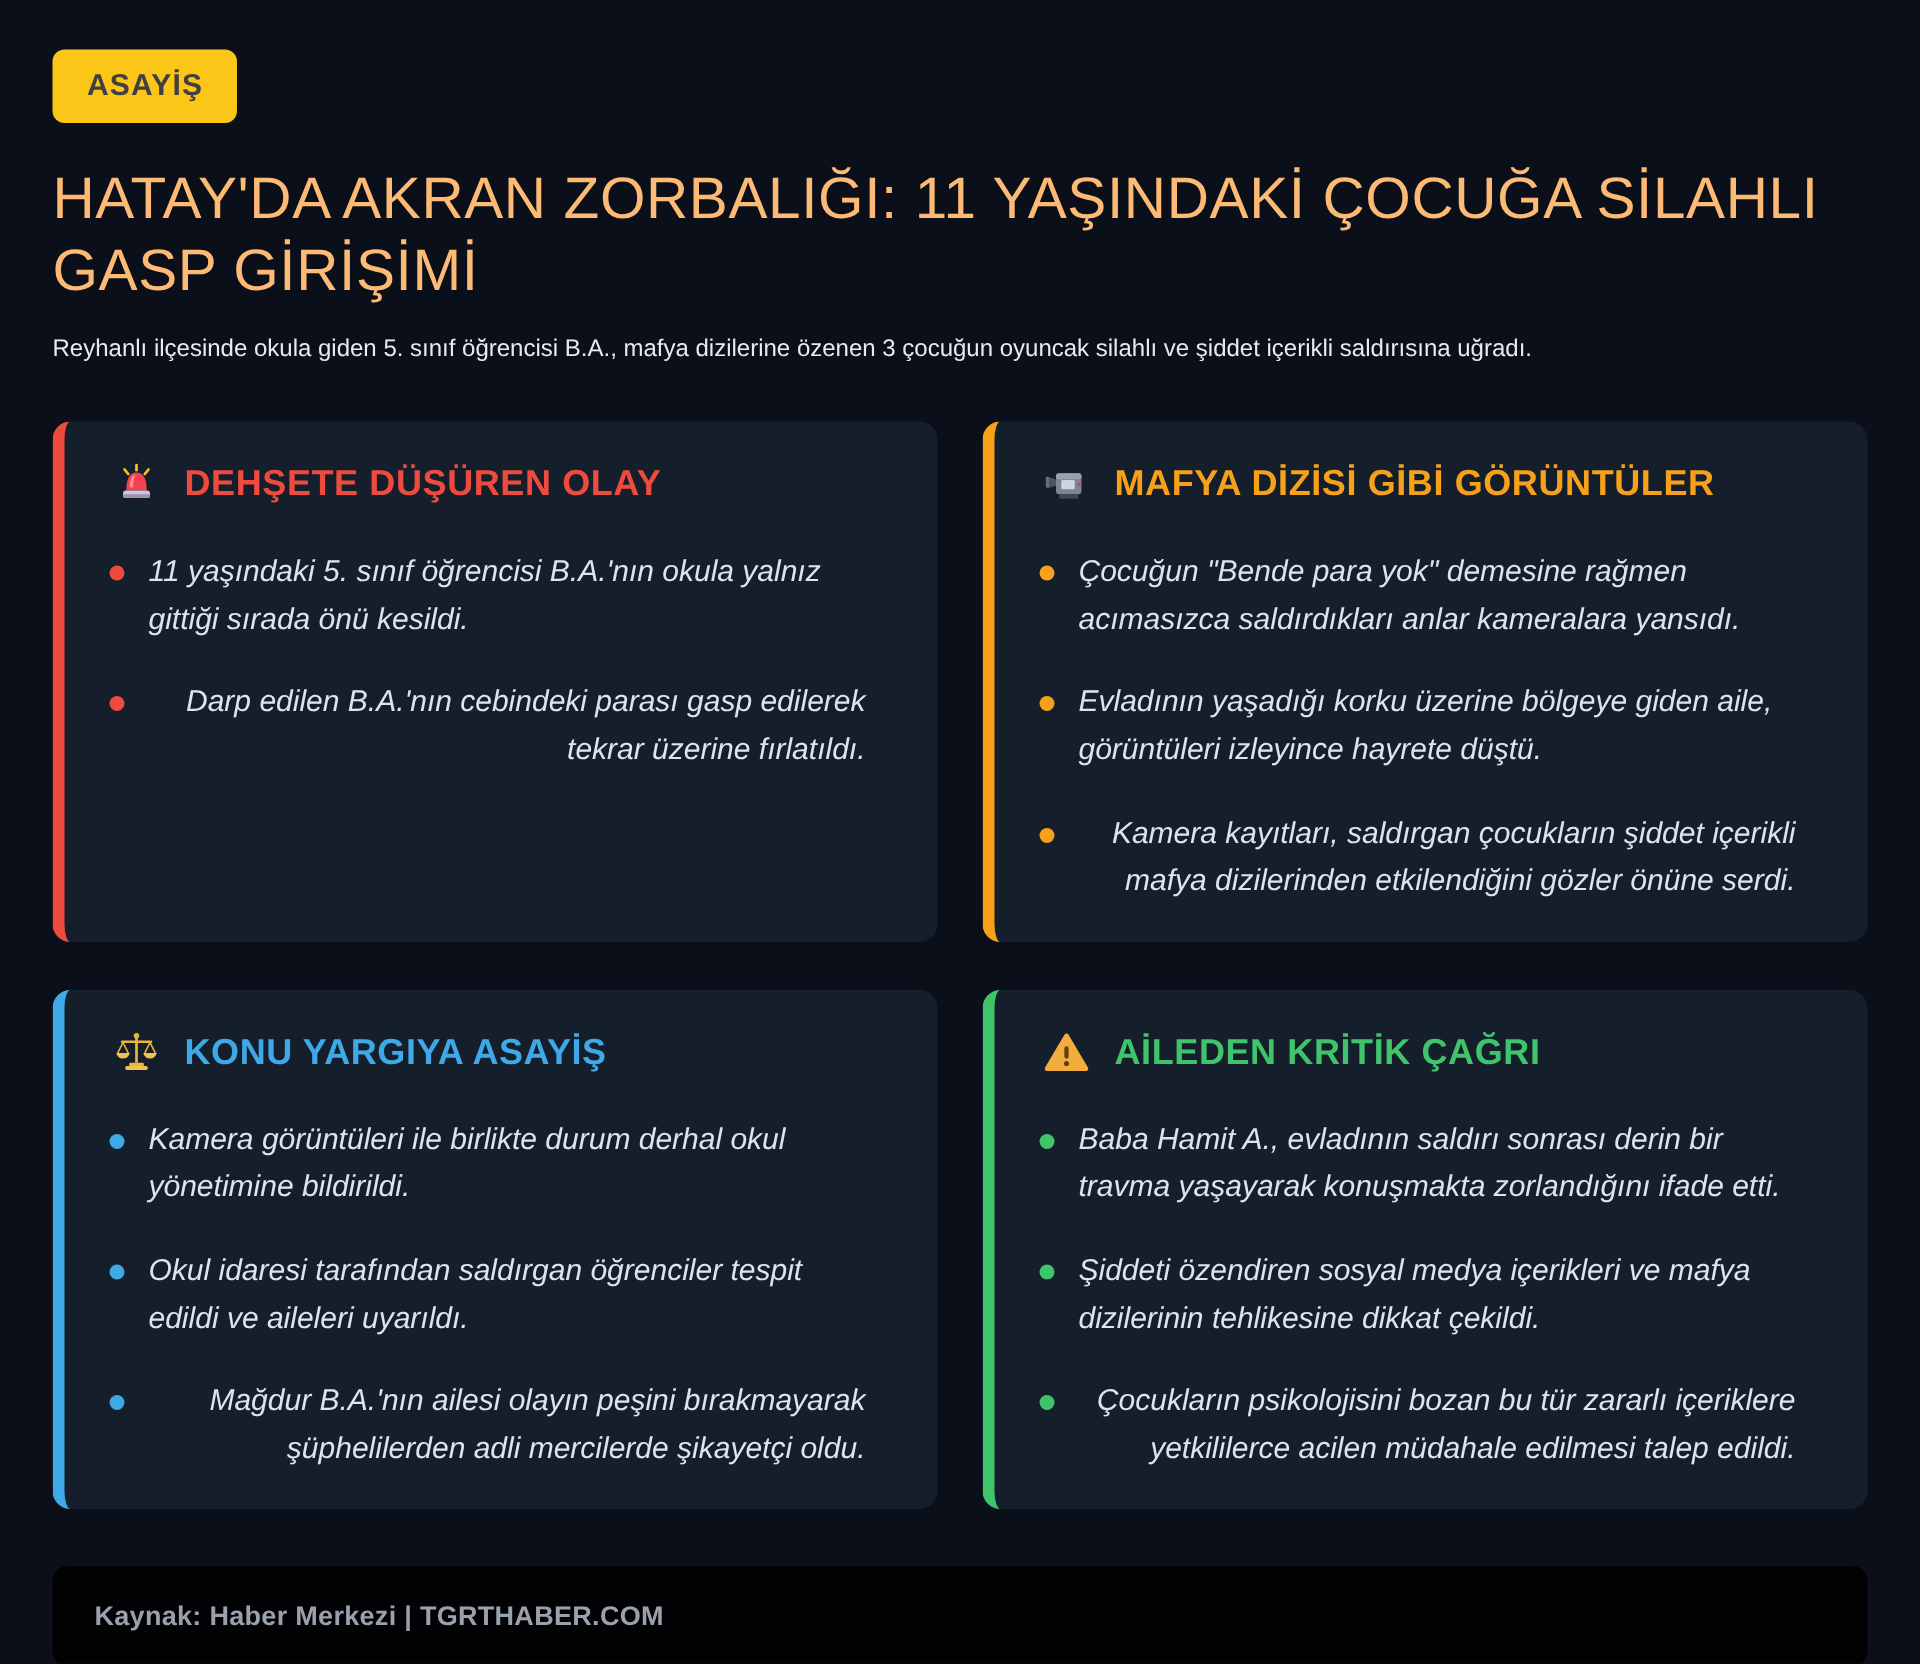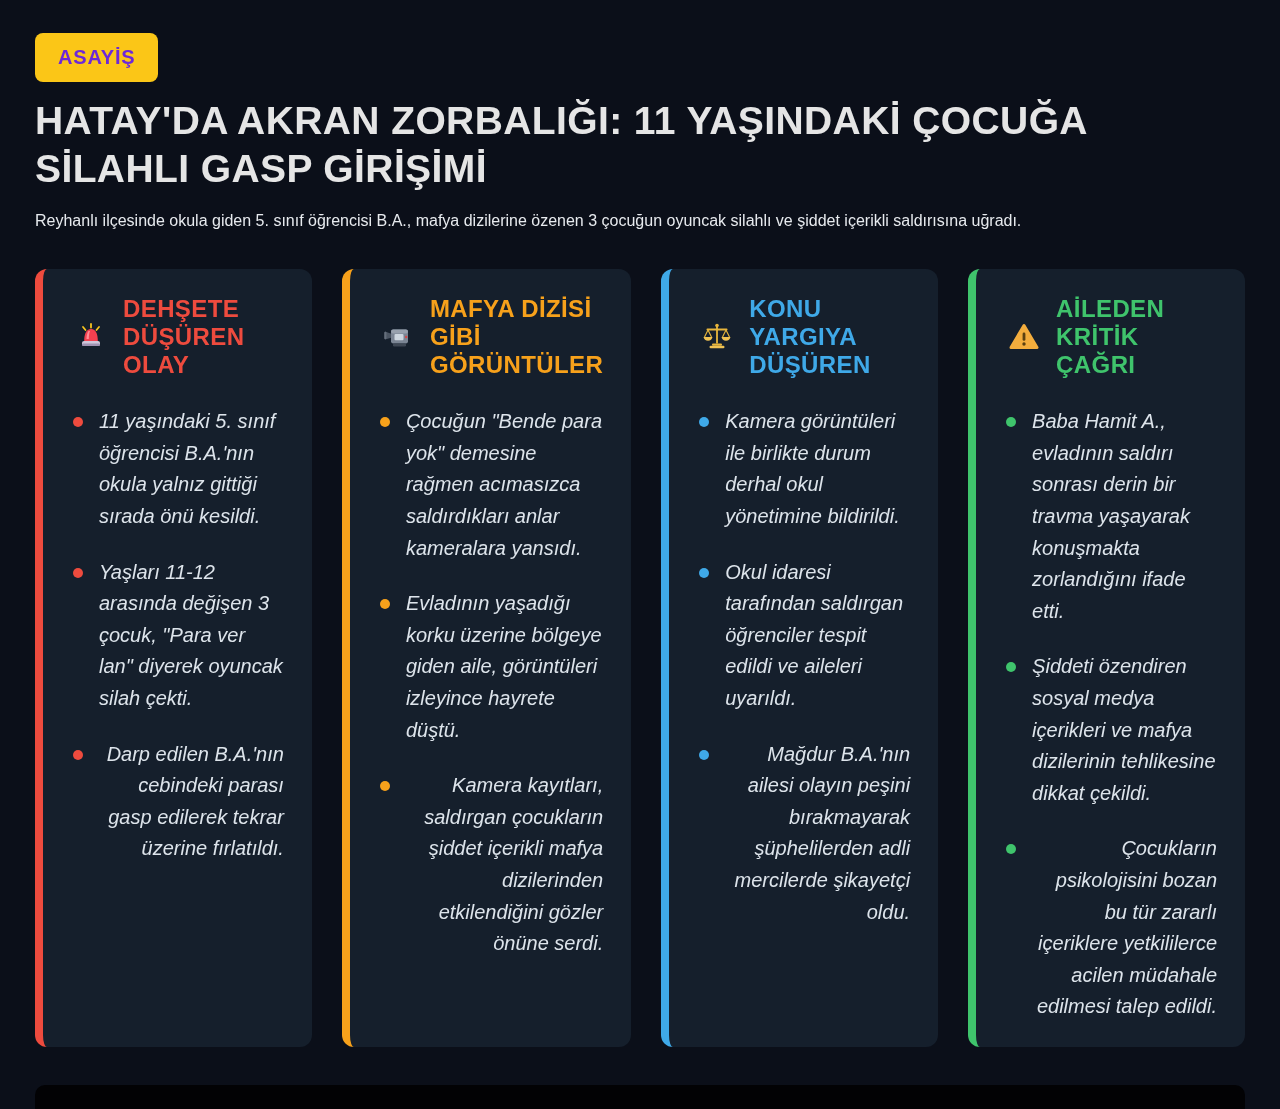--- a/index.html
+++ b/index.html
@@ -13,47 +13,47 @@
     overflow: hidden;
   }
   .page {
     width: 1280px;
     height: 1109px;
     padding: 33px 35px 30px 35px;
   }
   .badge {
     display: inline-block;
     background: #fbc617;
-    color: #6d28d9;
+    color: #404040;
     font-size: 20px;
     font-weight: bold;
     letter-spacing: 0.8px;
     padding: 13px 23px;
     border-radius: 8px;
   }
   .headline {
-    margin-top: 15px;
+    margin-top: 27px;
     font-size: 39px;
-    font-weight: 700;
+    font-weight: 400;
     line-height: 1.22;
     letter-spacing: 0.4px;
-    color: #e5e5e5;
+    color: #fdba74;
     max-width: 1210px;
   }
   .subtitle {
     margin-top: 16px;
     font-size: 16px;
     line-height: 1.63;
     color: #e7eaee;
     max-width: 1215px;
   }
   .cards-grid {
     margin-top: 35px;
     display: grid;
-    grid-template-columns: 1fr 1fr 1fr 1fr;
+    grid-template-columns: 1fr 1fr;
     column-gap: 30px;
     row-gap: 32px;
   }
   .card {
     position: relative;
     background: #151f2c;
     border-radius: 12px;
     border-left: 8px solid var(--accent, #888);
     padding: 26px 28px 24px 24px;
     min-height: 310px;
@@ -141,21 +141,20 @@
             <path d="M16 8 C 11 8 9.2 13 9.2 20 L22.8 20 C22.8 13 21 8 16 8 Z" fill="#f4404f"></path>
             <path d="M13.5 10 C 12 12 11.6 15 11.5 18 L13.8 18 C13.9 14.5 14.2 12 15 10 Z" fill="#ff8c95"></path>
             <rect x="7" y="20" width="18" height="5" rx="2" fill="#cfc6da"></rect>
             <rect x="7" y="22.5" width="18" height="2.5" rx="1.2" fill="#9f93b2"></rect>
           </svg>
         </span>
         <h2 class="card-title">DEHŞETE DÜŞÜREN OLAY</h2>
       </div>
       <ul>
         <li>11 yaşındaki 5. sınıf öğrencisi B.A.'nın okula yalnız gittiği sırada önü kesildi.</li>
-        <li>Yaşları 11-12 arasında değişen 3 çocuk, "Para ver lan" diyerek oyuncak silah çekti.</li>
         <li>Darp edilen B.A.'nın cebindeki parası gasp edilerek tekrar üzerine fırlatıldı.</li>
       </ul>
     </section>
 
     <section class="card" style="--accent: #f7a11b;">
       <div class="card-header">
         <span class="card-icon">
           <svg viewBox="0 0 32 32" width="32" height="32">
             <path d="M10 13 L3 10.5 L3 18.5 L10 16.5 Z" fill="#4b5563"></path>
             <rect x="2.2" y="10.8" width="2.2" height="7.4" rx="1" fill="#646e7c"></rect>
@@ -187,21 +186,21 @@
                 <line x1="7" y1="9" x2="10.5" y2="16"></line>
               <line x1="25" y1="9" x2="21.5" y2="16"></line>
                 <line x1="25" y1="9" x2="28.5" y2="16"></line>
             </g>
             <path d="M2.5 16 A4.6 4.6 0 0 0 11.5 16 Z" fill="#f0c253"></path>
             <path d="M20.5 16 A4.6 4.6 0 0 0 29.5 16 Z" fill="#f0c253"></path>
             <rect x="11" y="22.5" width="10" height="2.2" rx="1" fill="#e8b63c"></rect>
             <rect x="8.5" y="24.7" width="15" height="2.6" rx="1.2" fill="#f0c253"></rect>
           </svg>
         </span>
-        <h2 class="card-title">KONU YARGIYA DÜŞÜREN</h2>
+        <h2 class="card-title">KONU YARGIYA ASAYİŞ</h2>
       </div>
       <ul>
         <li>Kamera görüntüleri ile birlikte durum derhal okul yönetimine bildirildi.</li>
         <li>Okul idaresi tarafından saldırgan öğrenciler tespit edildi ve aileleri uyarıldı.</li>
         <li>Mağdur B.A.'nın ailesi olayın peşini bırakmayarak şüphelilerden adli mercilerde şikayetçi oldu.</li>
       </ul>
     </section>
 
     <section class="card" style="--accent: #3fc46c;">
       <div class="card-header">

